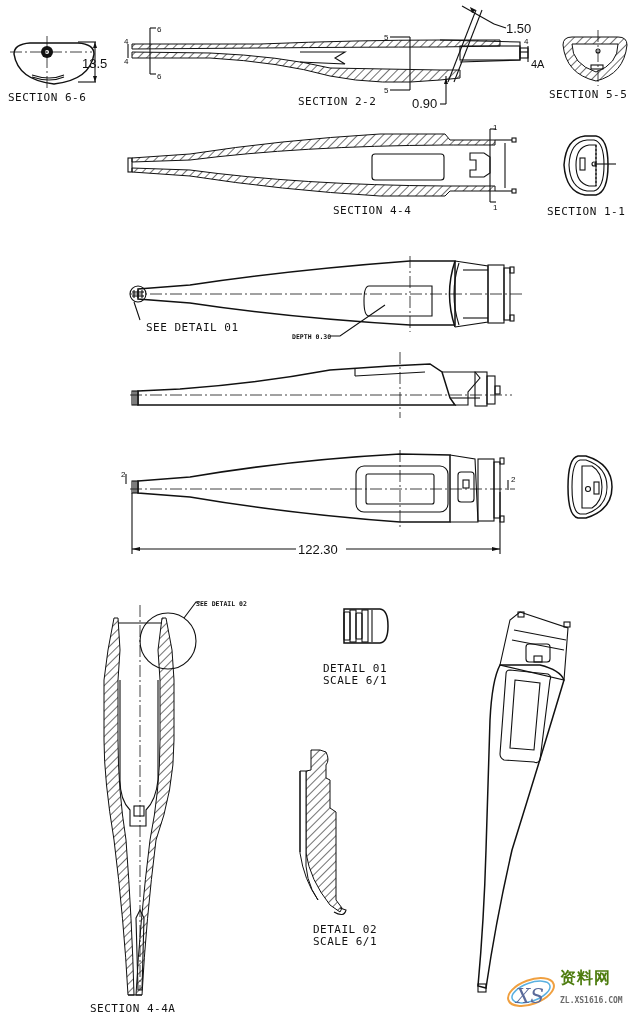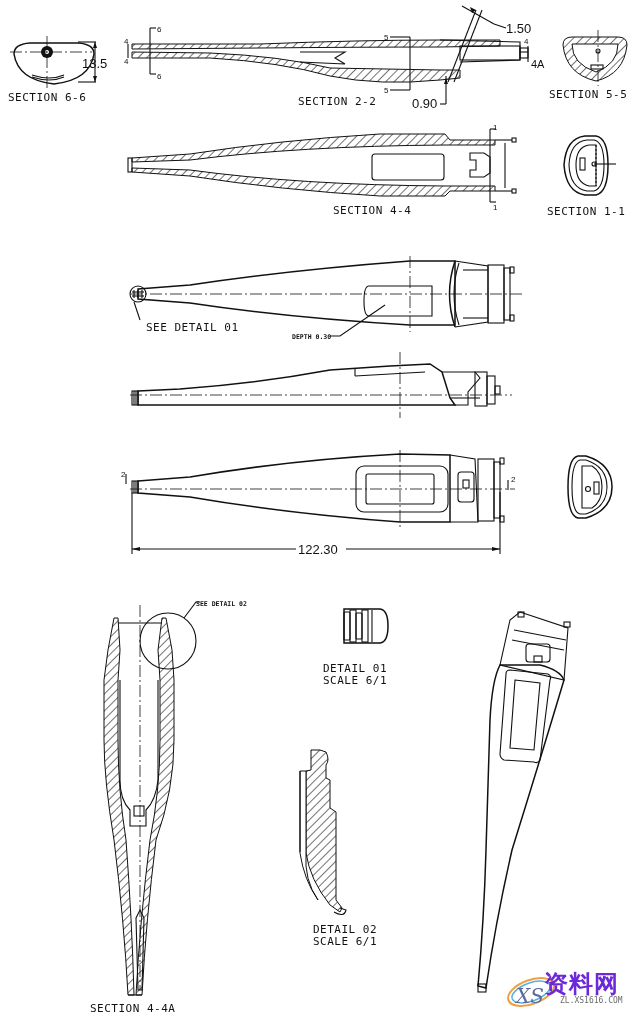--- a/index.html
+++ b/index.html
@@ -7,22 +7,22 @@
   svg{position:absolute;left:0;top:0;}
   .lbl{font-family:"DejaVu Sans Mono","Liberation Mono",monospace;font-size:11px;fill:#111;letter-spacing:0.5px;}
   .lbl-sm{font-family:"DejaVu Sans Mono","Liberation Mono",monospace;font-size:6.5px;fill:#111;font-weight:bold;}
   .dim{font-family:"Liberation Sans","DejaVu Sans",sans-serif;font-size:13px;fill:#111;}
   .tiny{font-family:"Liberation Sans",sans-serif;font-size:8px;fill:#111;}
   .ln{stroke:#111;stroke-width:1.1;fill:none;}
   .thk{stroke:#111;stroke-width:1.5;fill:none;}
   .cl{stroke:#111;stroke-width:0.8;fill:none;stroke-dasharray:12 3 2 3;}
   .hatch{fill:url(#hatch);stroke:#111;stroke-width:1;}
   .wm{position:absolute;right:8px;bottom:4px;width:128px;height:50px;}
-  .wm-cn{position:absolute;left:40px;top:4px;font-family:"DejaVu Sans",sans-serif;font-size:24px;font-weight:bold;color:#6d28d9;letter-spacing:1px;}
-  .wm-url{position:absolute;left:56px;top:32px;font-family:"DejaVu Sans Mono",monospace;font-size:8px;color:#6a6a6a;}
+  .wm-cn{position:absolute;left:56px;top:4px;font-family:"DejaVu Sans",sans-serif;font-size:16px;font-weight:bold;color:#4d7c0f;letter-spacing:1px;}
+  .wm-url{position:absolute;left:56px;top:32px;font-family:"DejaVu Sans Mono",monospace;font-size:8px;color:#6a6a6a;font-weight:bold;}
   .wm-logo{position:absolute;left:0;top:6px;width:54px;height:40px;}
 </style>
 </head>
 <body>
 
 <svg width="640" height="1018" viewBox="0 0 640 1018">
   <defs>
     <pattern id="hatch" patternUnits="userSpaceOnUse" width="6" height="6" patternTransform="rotate(45)">
       <line x1="0" y1="0" x2="0" y2="6" stroke="#111" stroke-width="1.2"></line>
     </pattern>

